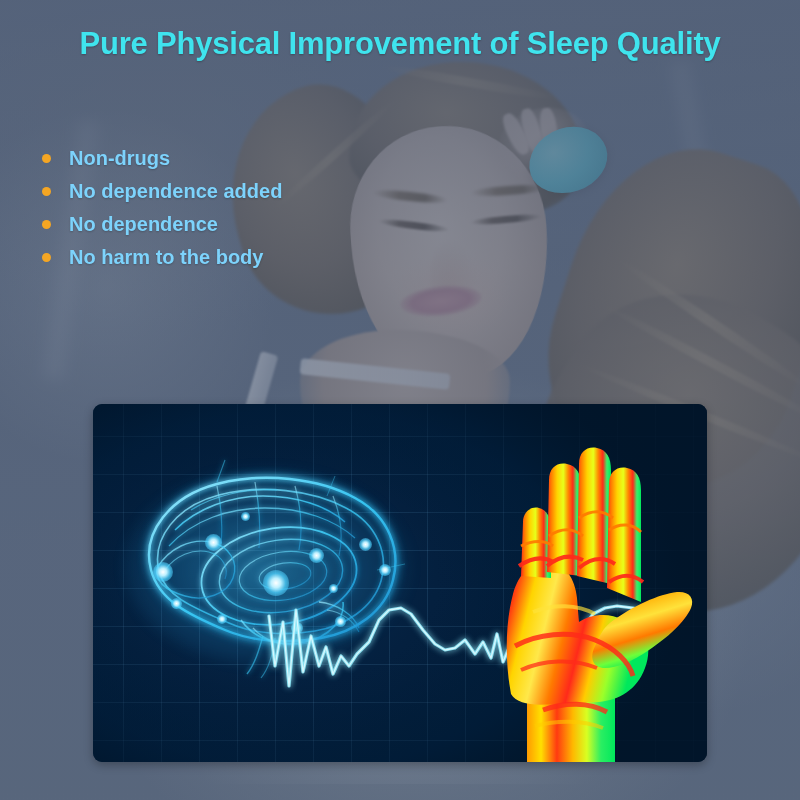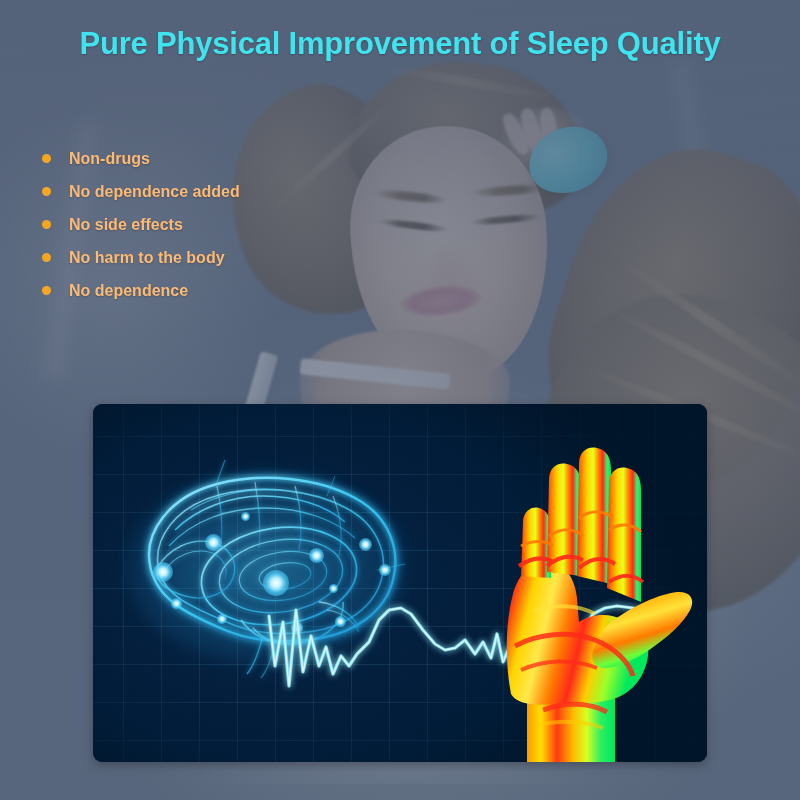--- a/index.html
+++ b/index.html
@@ -189,23 +189,23 @@
     height: 33px;
   }
   .bullet-dot {
     width: 9px; height: 9px;
     border-radius: 50%;
     background: #f5a623;
     margin-right: 18px;
     flex: 0 0 auto;
   }
   .bullet-text {
-    font-size: 16px;
+    font-size: 20px;
     font-weight: bold;
-    color: #fdba74;
+    color: #7dd3fc;
     text-shadow: 0 1px 2px rgba(0,0,0,0.22);
     white-space: nowrap;
   }
 
   
   .panel {
     position: absolute;
     left: 93px; top: 404px;
     width: 614px; height: 358px;
     background: radial-gradient(ellipse 70% 80% at 28% 48%, #072a4e 0%, #04203f 40%, #011d39 70%, #011527 100%);
@@ -308,29 +308,25 @@
     <div class="bullet-row">
       <span class="bullet-dot"></span>
       <span class="bullet-text">Non-drugs</span>
     </div>
     <div class="bullet-row">
       <span class="bullet-dot"></span>
       <span class="bullet-text">No dependence added</span>
     </div>
     <div class="bullet-row">
       <span class="bullet-dot"></span>
-      <span class="bullet-text">No side effects</span>
+      <span class="bullet-text">No dependence</span>
     </div>
     <div class="bullet-row">
       <span class="bullet-dot"></span>
       <span class="bullet-text">No harm to the body</span>
-    </div>
-    <div class="bullet-row">
-      <span class="bullet-dot"></span>
-      <span class="bullet-text">No dependence</span>
     </div>
   </div>
 
   <div class="panel">
     <div class="panel-grid"></div>
     <div class="panel-grid-fade"></div>
 
     <div class="brain-wrap">
       <div class="brain-glow"></div>
       <svg class="brain-svg" viewBox="0 0 310 230">

